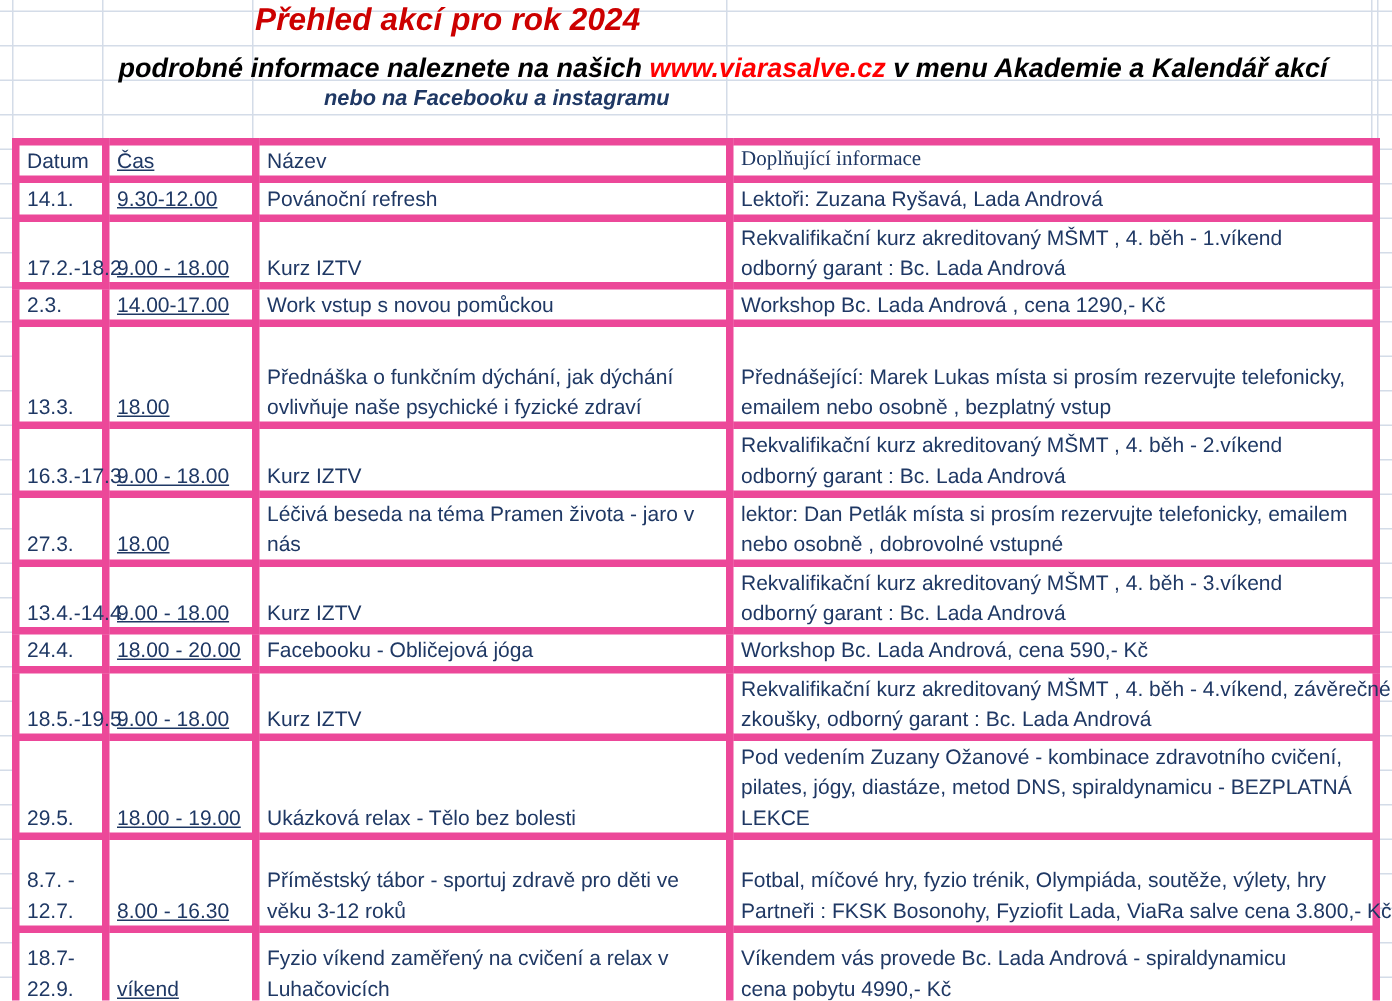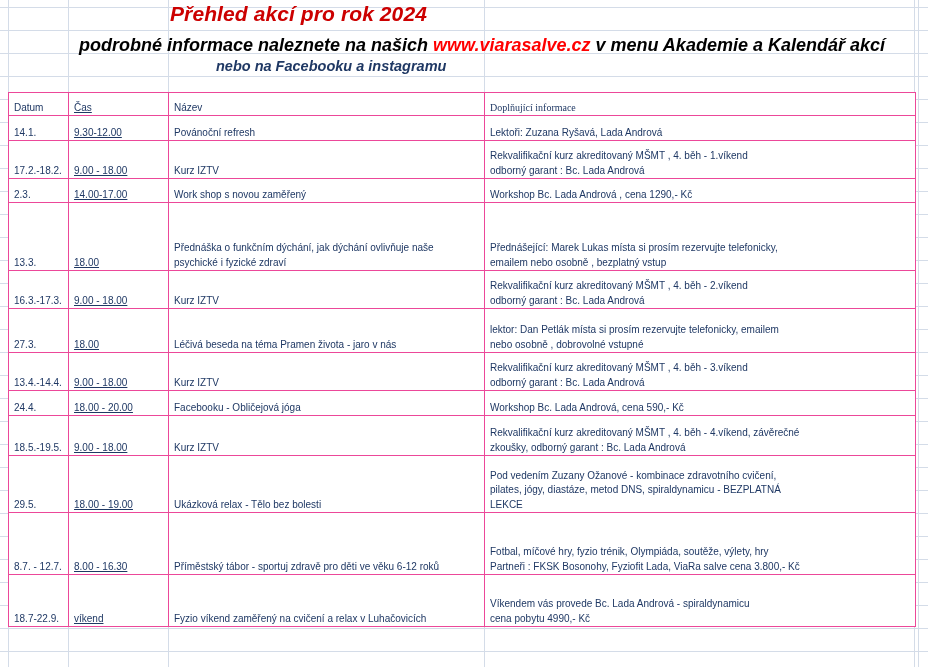--- a/index.html
+++ b/index.html
@@ -42,25 +42,25 @@
     table-layout:fixed;
     z-index:3;
     background:transparent;
   }
   #tbl col.c-date{width:60px;}
   #tbl col.c-time{width:100px;}
   #tbl col.c-name{width:316px;}
   #tbl col.c-info{width:431px;}
 
   #tbl td,#tbl th{
-    border:1px solid #ec4899;
+    border:5px solid #ec4899;
     padding:0 5px;
     vertical-align:bottom;
     background:#ffffff;
-    font-size:10px;
+    font-size:14px;
     color:#1f3864;
     font-weight:normal;
     text-align:left;
     line-height:1.45;
   }
   .c_date{text-align:center;font-weight:bold;font-size:12.5px;color:#1f3864;}
   .c_time{text-align:center;font-size:12.5px;color:#1f3864;text-decoration:underline;}
   .c_name{font-weight:bold;font-size:14.5px;color:#1f3864;line-height:1.38;}
   .c_info{font-size:12.5px;color:#1f3864;line-height:1.5;vertical-align:top;padding-top:2px;}
 
@@ -169,21 +169,21 @@
         <td class="c_time vb">9.00 - 18.00</td>
         <td class="c_name vb">Kurz IZTV</td>
         <td class="c_info vt">
           <div class="nowrap">Rekvalifikační kurz akreditovaný MŠMT , 4. běh - 1.víkend</div>
           <div class="nowrap">odborný garant : Bc. Lada Andrová</div>
         </td>
       </tr>
       <tr style="height: 24px;">
         <td class="c_date vb">2.3.</td>
         <td class="c_time vb">14.00-17.00</td>
-        <td class="c_name vb">Work shop s novou zaměřený</td>
+        <td class="c_name vb">Work vstup s novou pomůckou</td>
         <td class="c_info vt">
           <div class="nowrap">Workshop Bc. Lada Andrová , cena 1290,- Kč</div>
         </td>
       </tr>
       <tr style="height: 68px;">
         <td class="c_date vb">13.3.</td>
         <td class="c_time vb">18.00</td>
         <td class="c_name vb">Přednáška o funkčním dýchání, jak dýchání ovlivňuje naše psychické i fyzické zdraví</td>
         <td class="c_info vt">
           <div class="nowrap">Přednášející: Marek Lukas   místa si prosím rezervujte telefonicky,</div>
@@ -240,21 +240,21 @@
         <td class="c_name vb">Ukázková relax - Tělo bez bolesti</td>
         <td class="c_info vt">
           <div class="nowrap">Pod vedením Zuzany Ožanové - kombinace zdravotního cvičení,</div>
           <div class="nowrap">pilates, jógy, diastáze, metod DNS, spiraldynamicu - BEZPLATNÁ</div>
           <div class="nowrap">LEKCE</div>
         </td>
       </tr>
       <tr style="height: 62px;">
         <td class="c_date vb">8.7. - 12.7.</td>
         <td class="c_time vb">8.00 - 16.30</td>
-        <td class="c_name vb">Příměstský tábor - sportuj zdravě pro děti ve věku 6-12 roků</td>
+        <td class="c_name vb">Příměstský tábor - sportuj zdravě pro děti ve věku 3-12 roků</td>
         <td class="c_info vt">
           <div class="nowrap">Fotbal, míčové hry, fyzio trénik, Olympiáda, soutěže, výlety, hry</div>
           <div class="nowrap">Partneři : FKSK Bosonohy, Fyziofit Lada, ViaRa salve   cena 3.800,- Kč</div>
         </td>
       </tr>
       <tr style="height: 52px;">
         <td class="c_date vb">18.7-22.9.</td>
         <td class="c_time vb">víkend</td>
         <td class="c_name vb">Fyzio víkend zaměřený na cvičení a relax v Luhačovicích</td>
         <td class="c_info vt">

